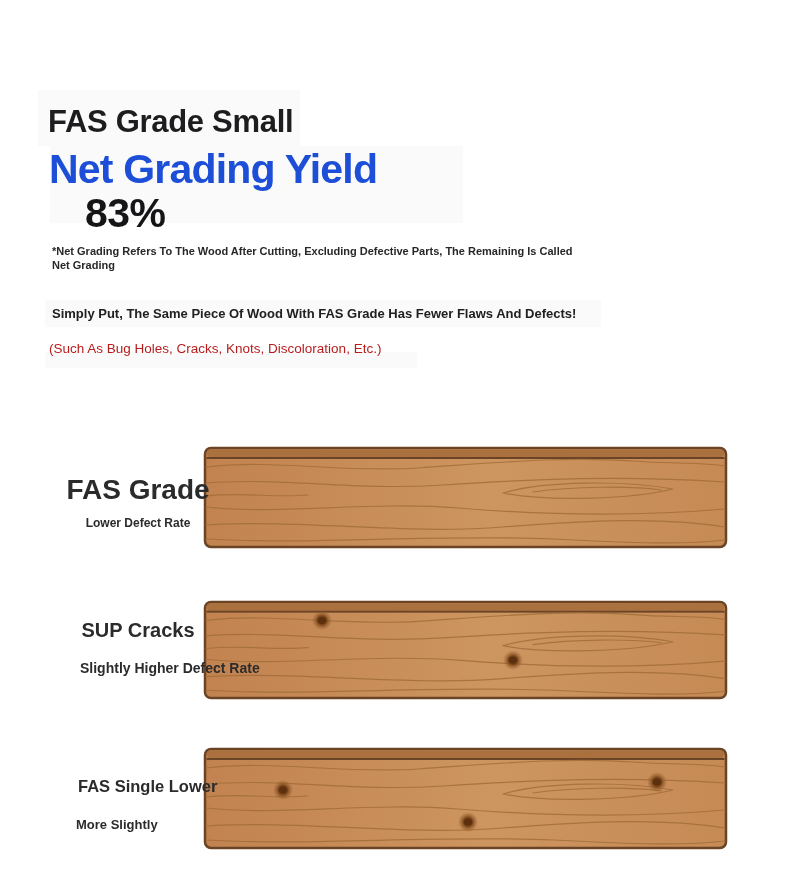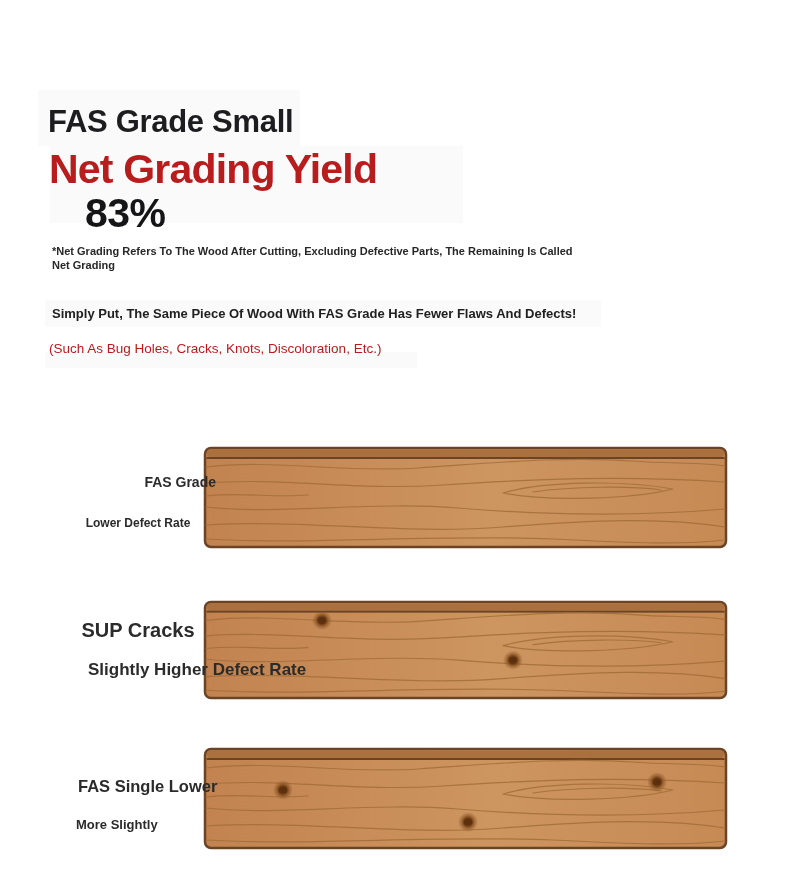--- a/index.html
+++ b/index.html
@@ -8,39 +8,39 @@
 
   .hl{position:absolute;background:#fafafa;z-index:0;}
   .hl-a{left:38px;top:90px;width:262px;height:56px;}
   .hl-b{left:50px;top:146px;width:413px;height:77px;}
   .hl-c{left:45px;top:300px;width:556px;height:27px;}
   .hl-d{left:45px;top:352px;width:372px;height:16px;}
 
   .title-line1{position:absolute;left:48px;top:104px;font-size:31px;font-weight:700;
     letter-spacing:-0.3px;color:#1d1d1f;white-space:nowrap;z-index:2;}
   .title-line2{position:absolute;left:49px;top:146px;font-size:41px;font-weight:700;
-    letter-spacing:-0.8px;color:#b91c1c;white-space:nowrap;z-index:2;}
+    letter-spacing:-0.8px;color:#1d4ed8;white-space:nowrap;z-index:2;}
   .title-line3{position:absolute;left:49px;top:190px;font-size:41px;font-weight:700;
     letter-spacing:-0.5px;color:#151517;white-space:nowrap;z-index:2;margin-left:36px;}
 
   .footnote{position:absolute;left:52px;top:245px;width:530px;font-size:11px;line-height:13.5px;
     font-weight:600;color:#272727;z-index:2;}
 
   .stmt-bold{position:absolute;left:52px;top:306px;font-size:13px;font-weight:700;
     color:#202020;white-space:nowrap;z-index:2;}
   .stmt-note{position:absolute;left:49px;top:341px;font-size:13.5px;font-weight:400;
     color:#b91c1c;white-space:nowrap;z-index:2;}
 
   .grade-label{position:absolute;font-weight:700;color:#2b2b2b;white-space:nowrap;z-index:3;text-align:center;}
   .grade-sub{position:absolute;font-weight:700;color:#2b2b2b;white-space:nowrap;z-index:3;}
 
-  .lbl-1{left:60px;top:474px;width:156px;font-size:14px;text-align:right;}
+  .lbl-1{left:60px;top:474px;width:156px;font-size:28px;}
   .sub-1{left:60px;top:516px;width:156px;font-size:12px;text-align:center;}
   .lbl-2{left:60px;top:619px;width:156px;font-size:20px;}
-  .sub-2{left:88px;top:660px;font-size:17px;}
+  .sub-2{left:80px;top:660px;font-size:14px;}
   .lbl-3{left:78px;top:777px;font-size:16.5px;}
   .sub-3{left:76px;top:817px;font-size:13px;}
 
   .plank{position:absolute;left:203px;z-index:1;}
   .plank-1{top:446px;}
   .plank-2{top:600px;}
   .plank-3{top:747px;}
   .plank svg{display:block;}
 </style>
 </head>

